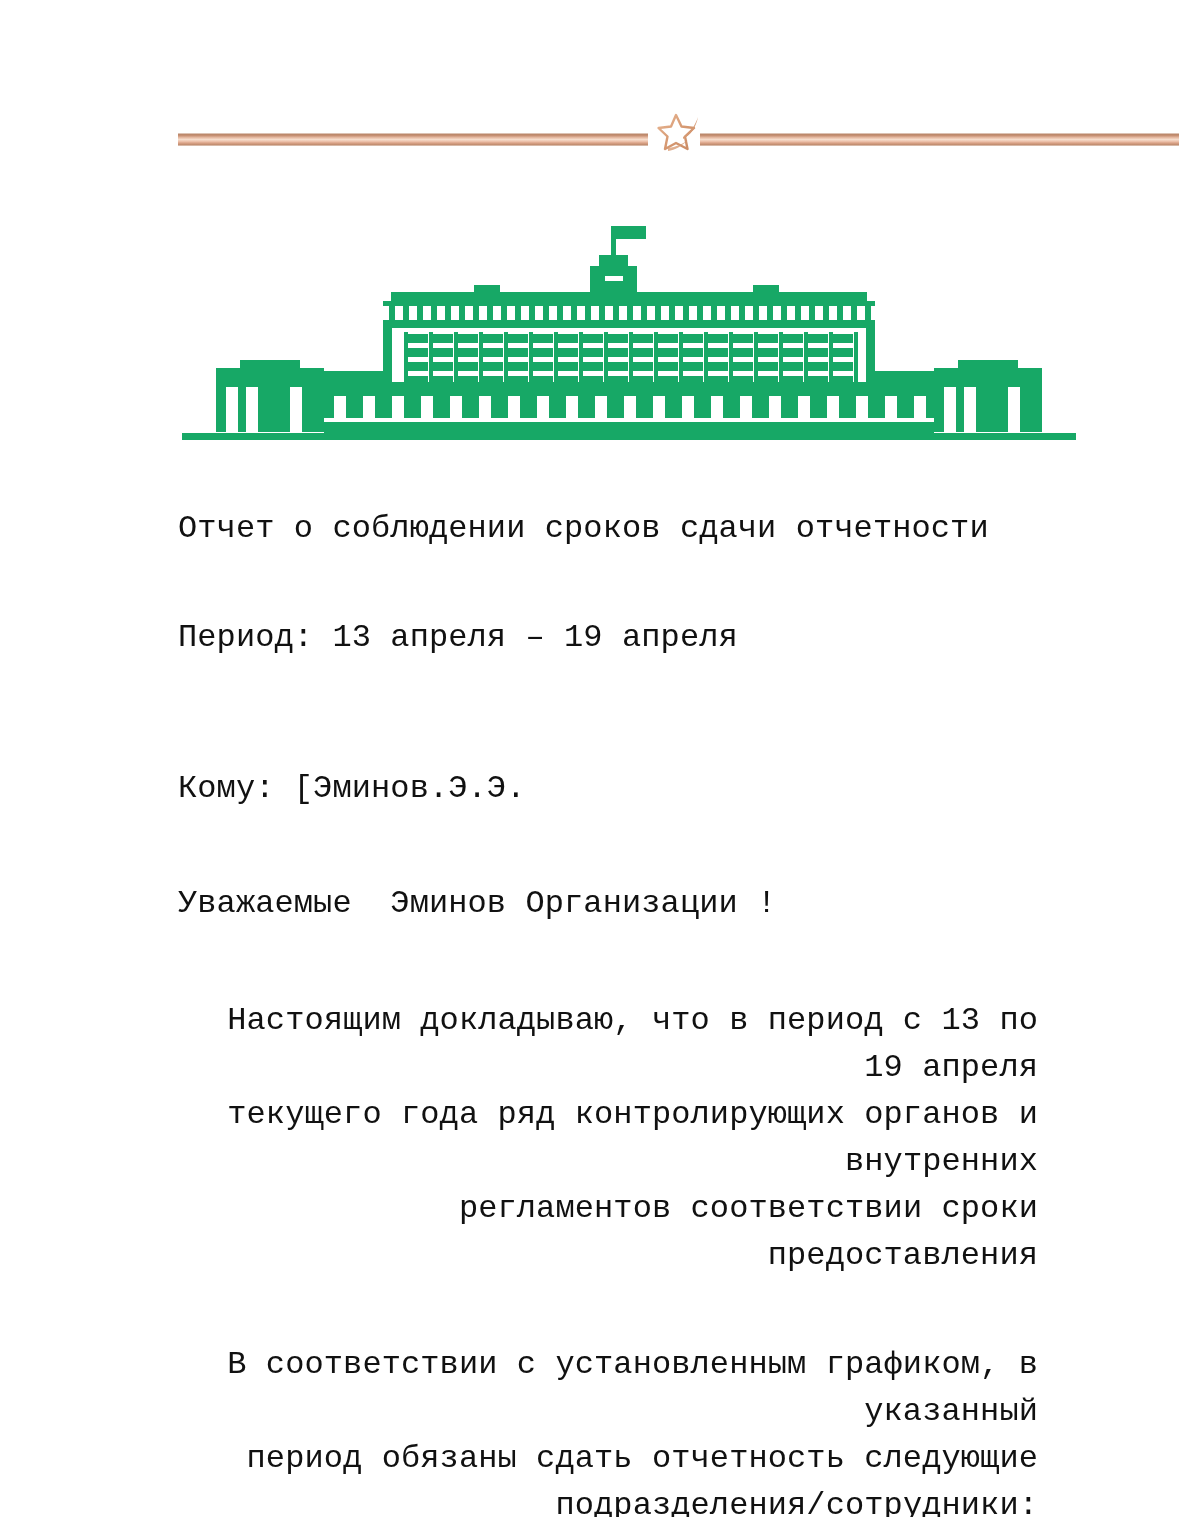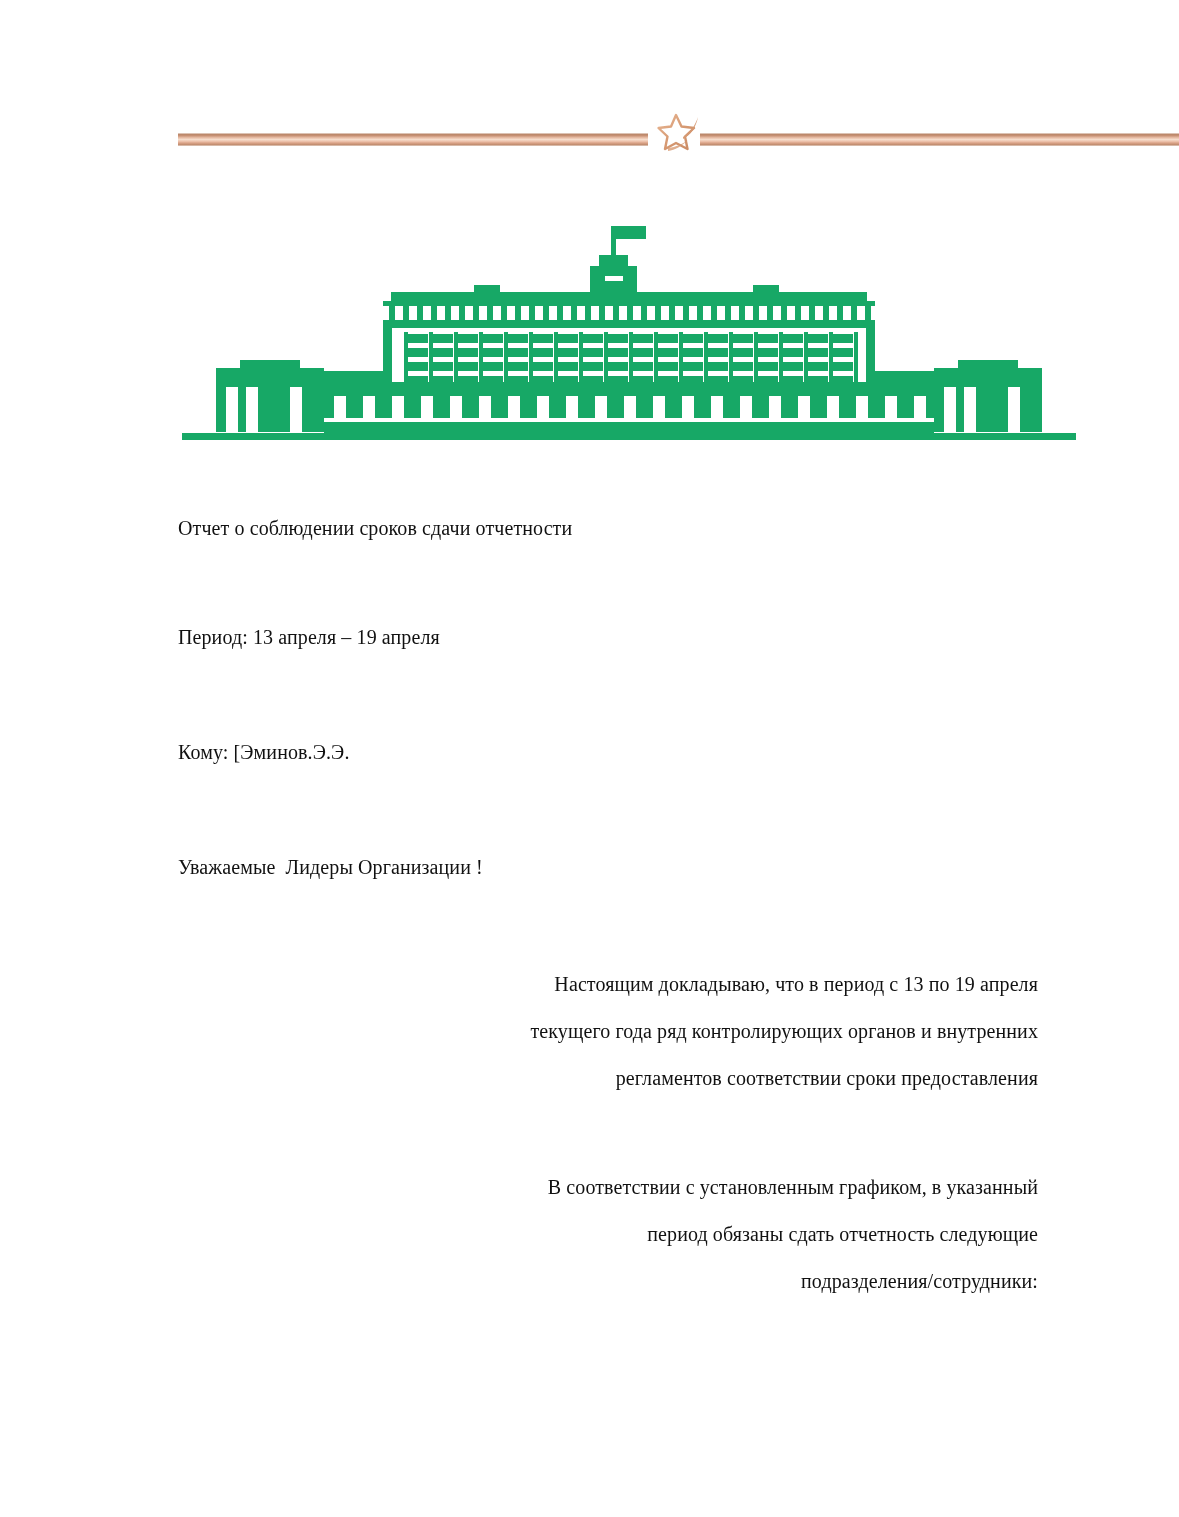--- a/index.html
+++ b/index.html
@@ -63,27 +63,28 @@
   .building-wrap svg { display: block; width: 100%; height: 100%; }
 
   
   .doc-body {
     position: absolute;
     left: 178px;
     top: 505px;
     width: 860px;
   }
   .line {
-    font-size: 20px;
+    font-size: 32px;
     line-height: 47px;
     white-space: pre-wrap;
     letter-spacing: 0.1px;
+    font-family: Liberation Mono, monospace;
   }
   .title-line { margin-bottom: 62px; }
-  .period-line { margin-bottom: 68px; }
+  .period-line { margin-bottom: 104px; }
   .meta-line { }
   .meta-block { margin-bottom: 68px; }
   .greeting-line { margin-bottom: 70px; }
   .para { margin-bottom: 62px; text-align: right; }
   .para .line { display: block; }
 </style>
 </head>
 <body>
 
 <div class="rule-band">
@@ -398,21 +399,21 @@
 <div class="doc-body">
 
   <div class="line title-line">Отчет о соблюдении сроков сдачи отчетности</div>
 
   <div class="line period-line">Период: 13 апреля – 19 апреля</div>
 
   <div class="meta-block">
     <div class="line meta-line">Кому: [Эминов.Э.Э.</div>
   </div>
 
-  <div class="line greeting-line">Уважаемые  Лидеры Организации !</div>
+  <div class="line greeting-line">Уважаемые  Эминов Организации !</div>
 
   <div class="para">
     <span class="line">Настоящим докладываю, что в период с 13 по 19 апреля</span>
     <span class="line">текущего года ряд контролирующих органов и внутренних</span>
     <span class="line">регламентов соответствии сроки предоставления</span>
   </div>
 
   <div class="para">
     <span class="line">В соответствии с установленным графиком, в указанный</span>
     <span class="line">период обязаны сдать отчетность следующие</span>

